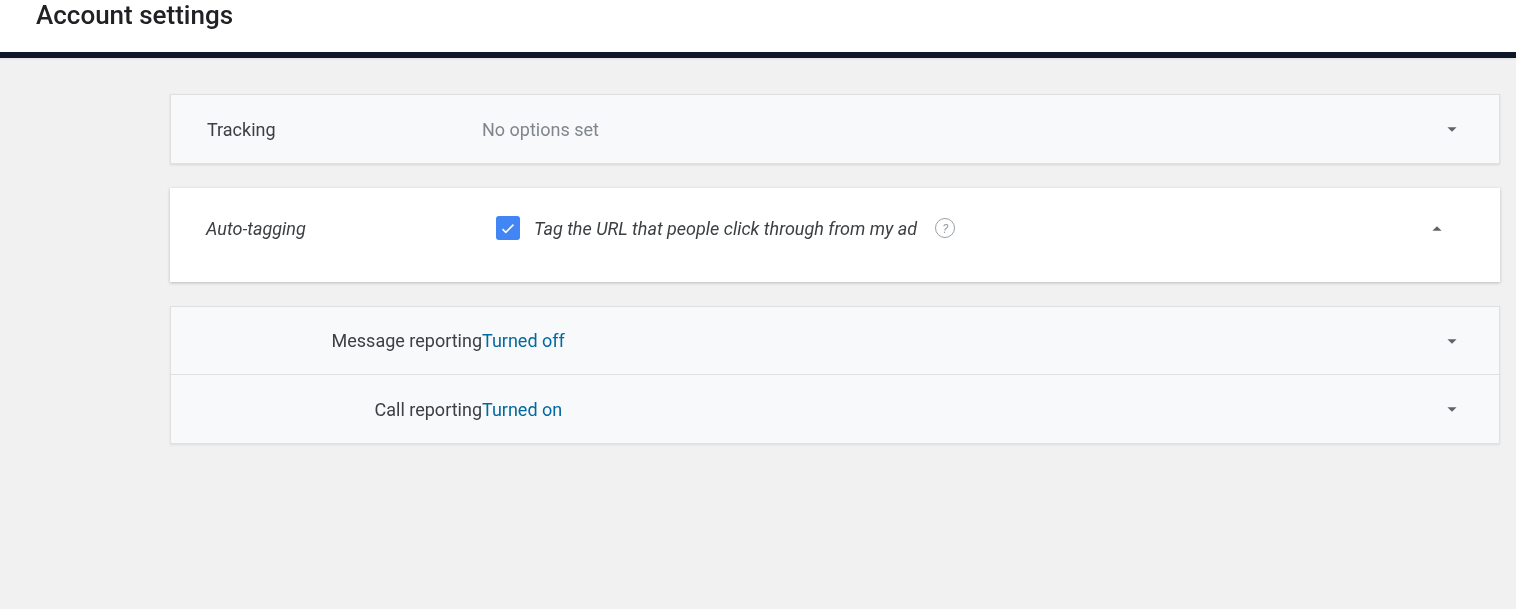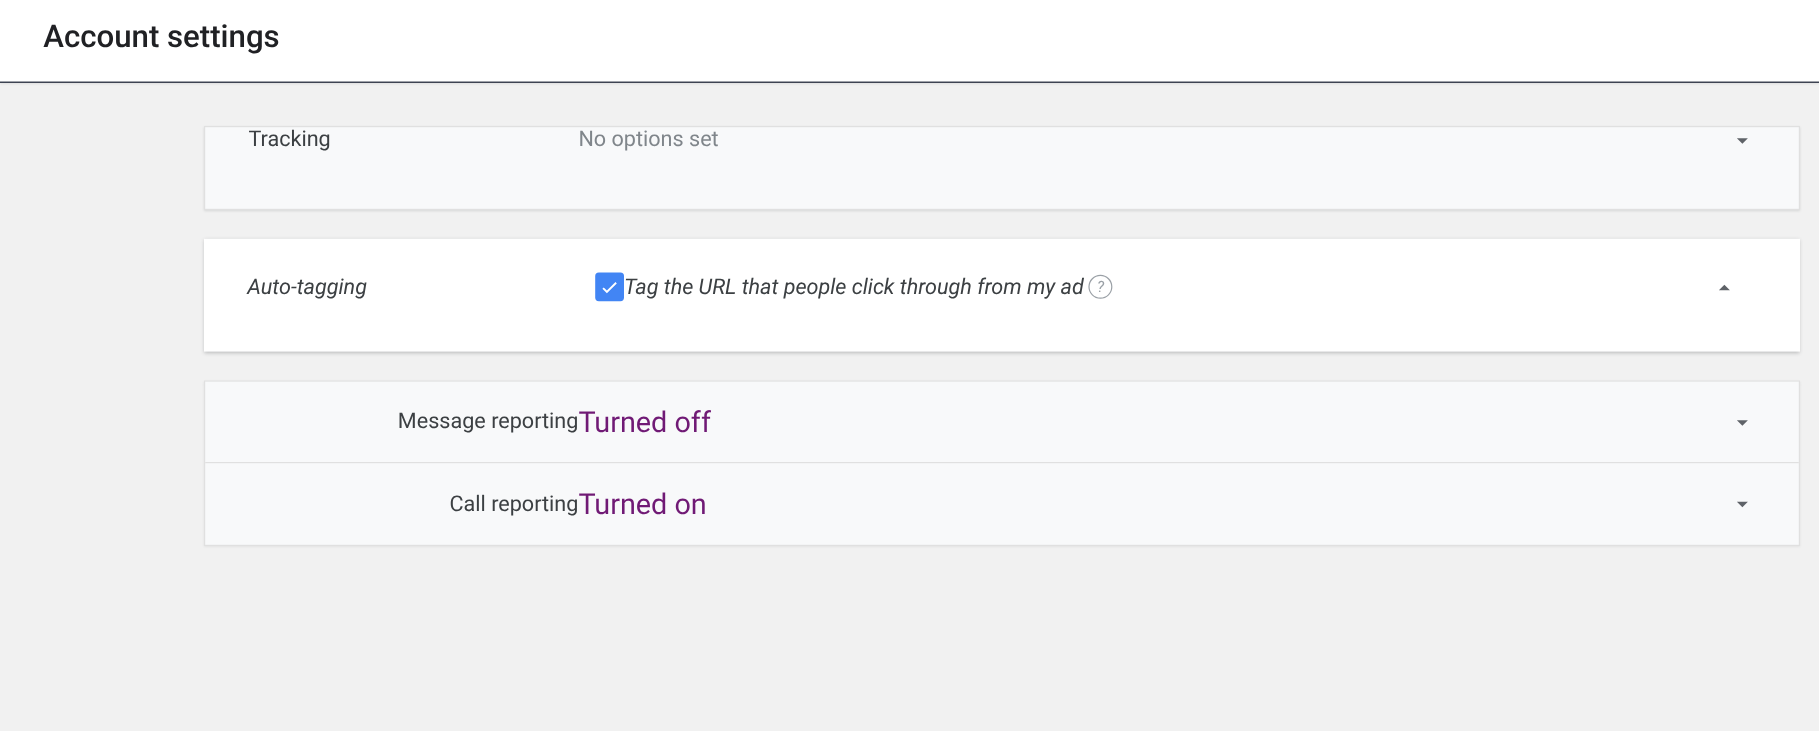--- a/index.html
+++ b/index.html
@@ -9,37 +9,38 @@
     }
     body {
       font-family: Roboto, Arial, sans-serif;
       background: #f1f1f1;
       width: 1516px;
       height: 609px;
       overflow: hidden;
     }
     .header {
       background: #ffffff;
-      border-bottom: 1px solid #0f172a;
-      padding: 16px 36px 22px 36px;
+      border-bottom: 6px solid #0f172a;
+      padding: 0 36px 22px 36px;
       box-shadow: 0 1px 2px rgba(0,0,0,0.08);
     }
     .header-title {
       font-size: 26px;
       font-weight: 500;
       color: #202124;
     }
     .content {
       padding: 36px 16px 0 170px;
     }
     .card-collapsed {
       background: #f8f9fa;
       border: 1px solid #e0e0e0;
       height: 70px;
       display: flex;
+      align-items: center;
       padding: 0 36px;
       margin-bottom: 24px;
       box-shadow: 0 1px 2px rgba(60,64,67,0.15);
       cursor: pointer;
     }
     .card-collapsed .c-label {
       width: 275px;
       flex-shrink: 0;
       font-size: 18px;
       color: #3c4043;
@@ -67,20 +68,21 @@
       width: 290px;
       flex-shrink: 0;
       font-size: 18px;
       color: #3c4043;
       padding-top: 2px;
     }
     .check-row {
       flex: 1;
       display: flex;
       align-items: center;
+      gap: 14px;
     }
     .checkbox {
       width: 24px;
       height: 24px;
       background: #4285f4;
       border-radius: 3px;
       display: flex;
       align-items: center;
       justify-content: center;
       flex-shrink: 0;
@@ -143,22 +145,22 @@
     }
     .list-row .r-label {
       width: 275px;
       flex-shrink: 0;
       font-size: 18px;
       color: #3c4043;
       text-align: right;
     }
     .list-row .r-value {
       flex: 1;
-      font-size: 24px;
-      color: #701a75;
+      font-size: 18px;
+      color: #0369a1;
     }
     .list-row .r-chev {
       flex-shrink: 0;
       color: #5f6368;
     }
     .list-row.partial {
       height: 40px;
       align-items: flex-end;
       padding-bottom: 0;
     }

